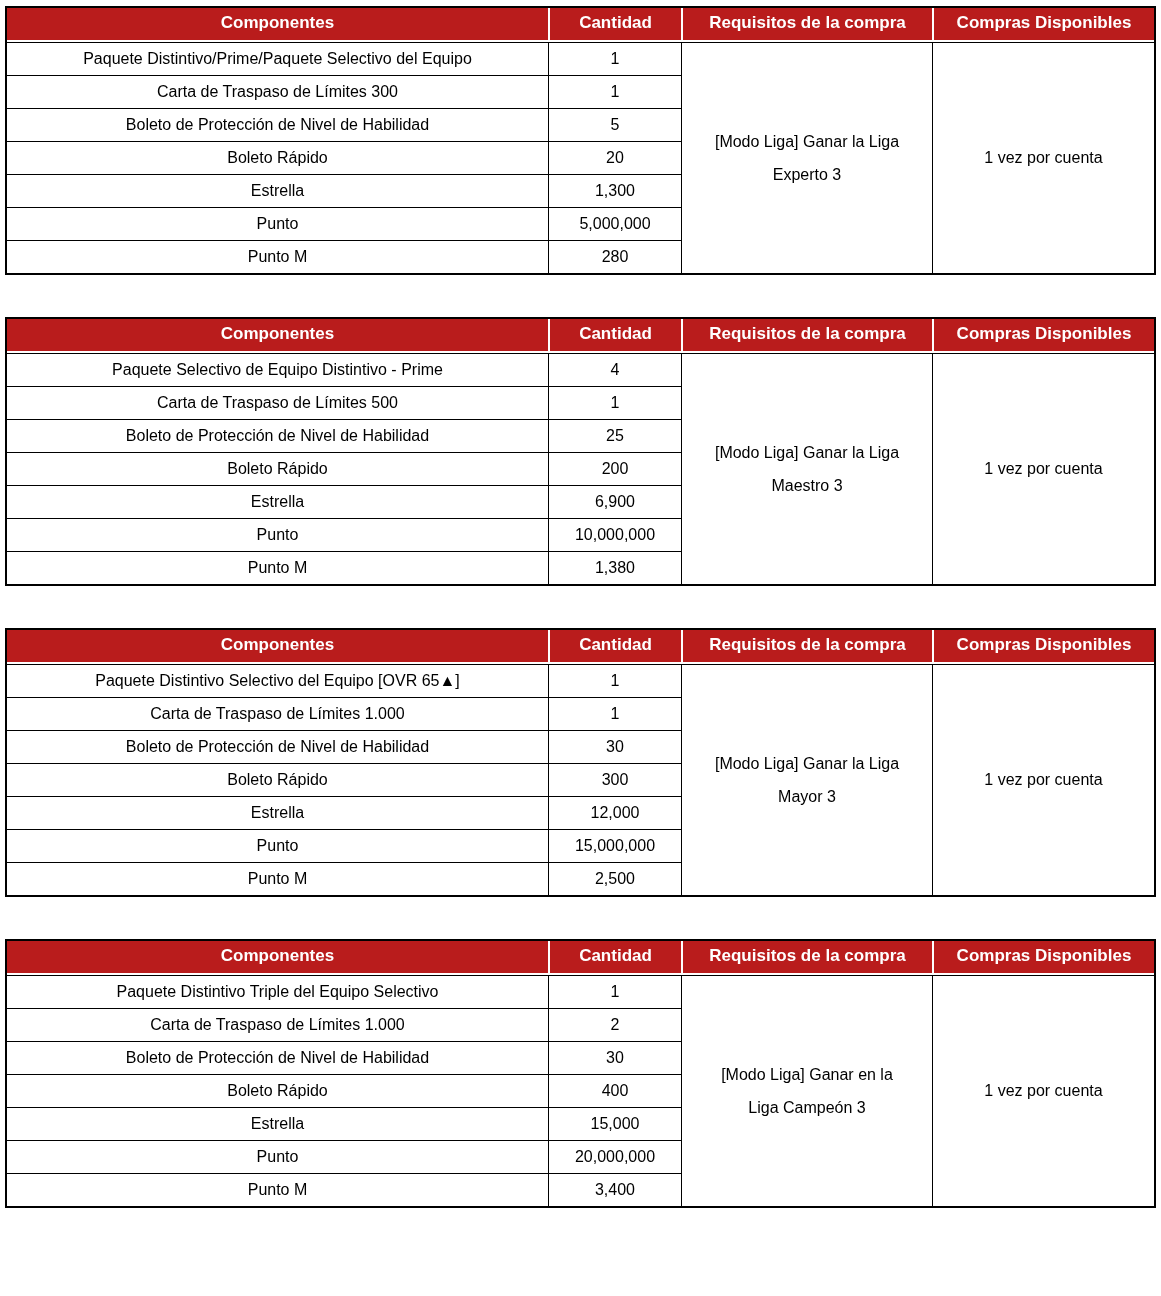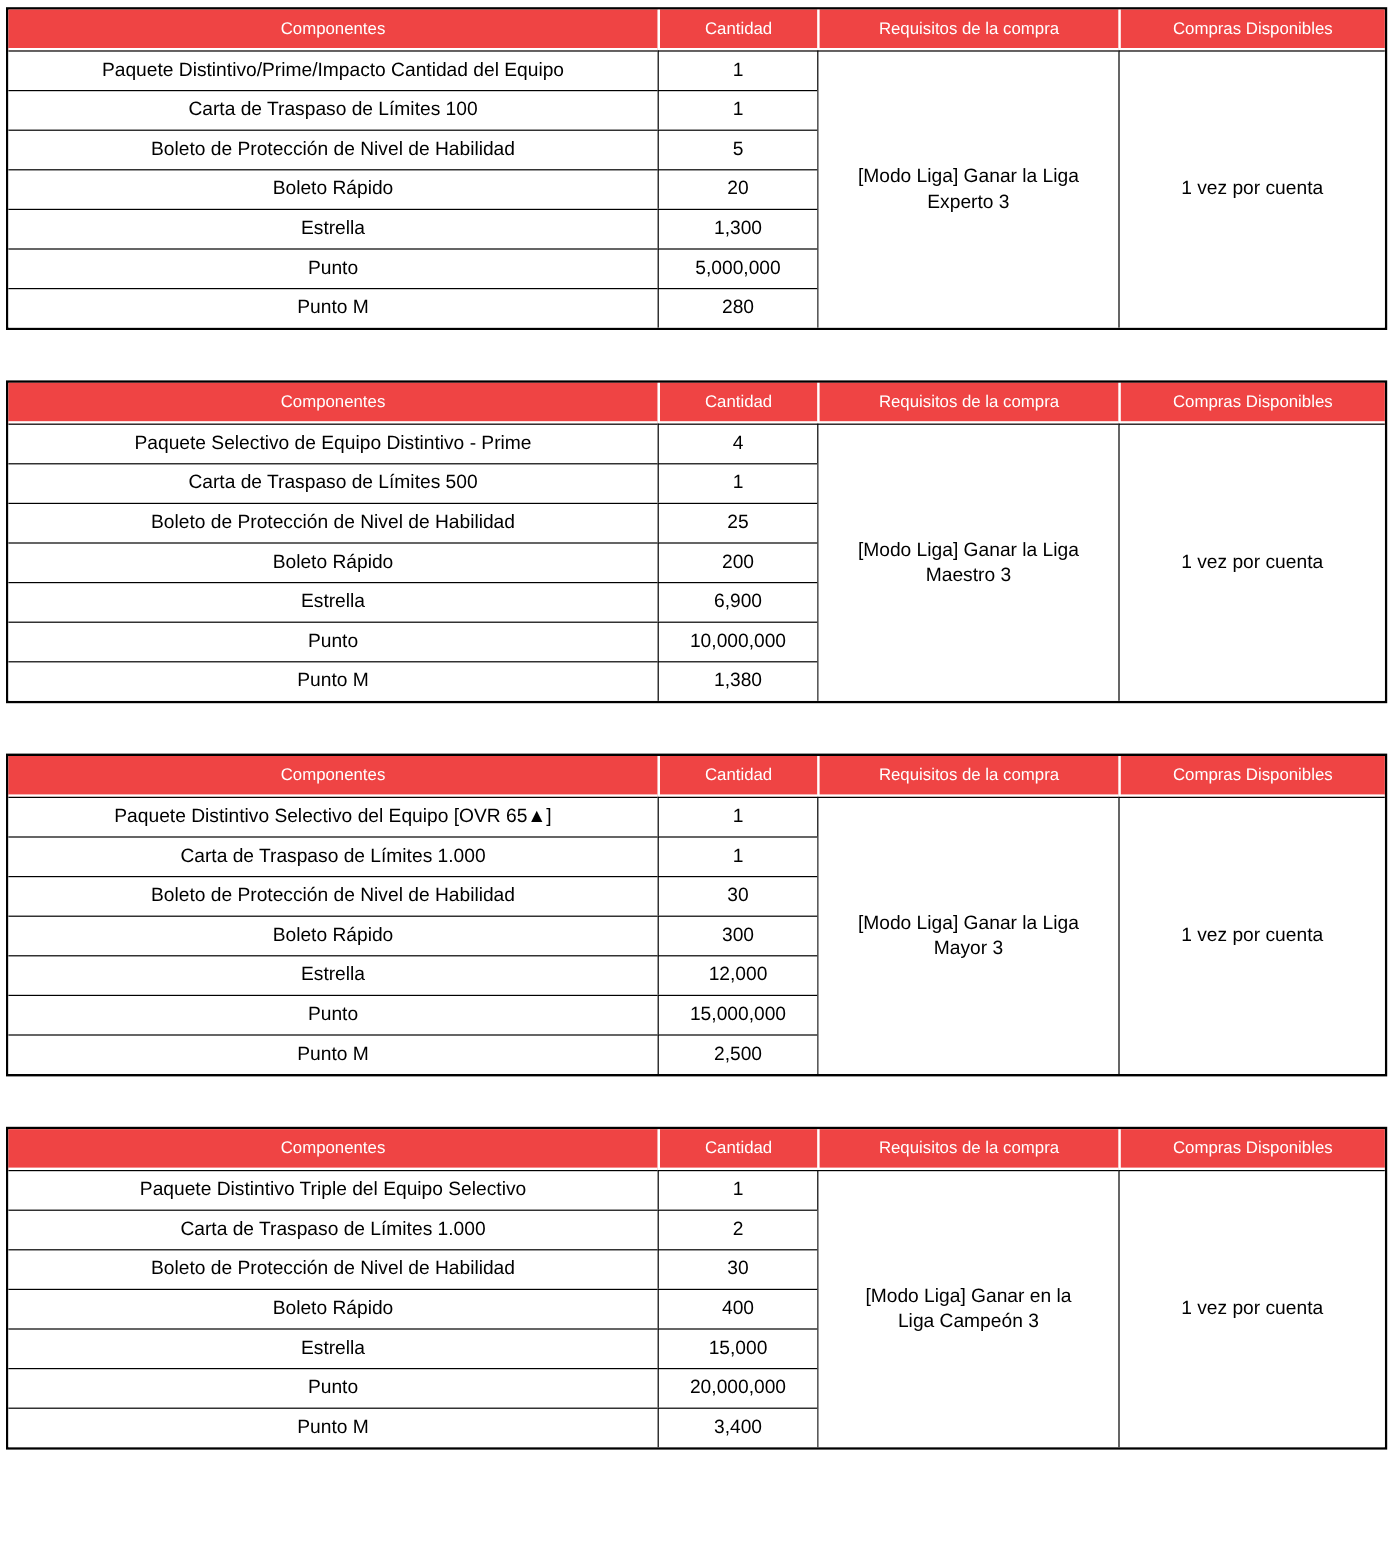--- a/index.html
+++ b/index.html
@@ -26,24 +26,24 @@
     border-spacing: 0;
     table-layout: fixed;
     width: 1147px;
     border: 2px solid #000000;
   }
   col.c-comp  { width: 541px; }
   col.c-qty   { width: 133px; }
   col.c-req   { width: 251px; }
   col.c-avail { width: 222px; }
   th {
-    background: #ef4444;
+    background: #b91c1c;
     color: #ffffff;
-    font-size: 14px;
-    font-weight: normal;
+    font-size: 17px;
+    font-weight: bold;
     height: 28px;
     padding: 1px 4px 3px 4px;
     border-bottom: 2px solid #ffffff;
     text-align: center;
     vertical-align: middle;
   }
   th + th { border-left: 2px solid #ffffff; }
   td {
     font-size: 16px;
     text-align: center;
@@ -53,21 +53,21 @@
     border-top: 1px solid #000000;
     background: #ffffff;
     overflow: hidden;
   }
   td.qty, td.req, td.avail { border-left: 1px solid #000000; }
   td.req, td.avail {
     border-top: 1px solid #000000;
   }
   td.req {
     white-space: pre-line;
-    line-height: 21px;
+    line-height: 33px;
     text-align: center;
   }
 </style>
 </head>
 <body>
 
 <div class="section">
   <table class="tbl">
     <colgroup>
         <col class="c-comp">
@@ -78,28 +78,28 @@
     <thead>
       <tr>
         <th>Componentes</th>
         <th>Cantidad</th>
         <th>Requisitos de la compra</th>
         <th>Compras Disponibles</th>
       </tr>
     </thead>
     <tbody>
       <tr>
-        <td class="comp">Paquete Distintivo/Prime/Impacto Cantidad del Equipo</td>
+        <td class="comp">Paquete Distintivo/Prime/Paquete Selectivo del Equipo</td>
         <td class="qty">1</td>
         <td class="req" rowspan="7">[Modo Liga] Ganar la Liga
 Experto 3</td>
         <td class="avail" rowspan="7">1 vez por cuenta</td>
       </tr>
       <tr>
-        <td class="comp">Carta de Traspaso de Límites 100</td>
+        <td class="comp">Carta de Traspaso de Límites 300</td>
         <td class="qty">1</td>
       </tr>
       <tr>
         <td class="comp">Boleto de Protección de Nivel de Habilidad</td>
         <td class="qty">5</td>
       </tr>
       <tr>
         <td class="comp">Boleto Rápido</td>
         <td class="qty">20</td>
       </tr>

